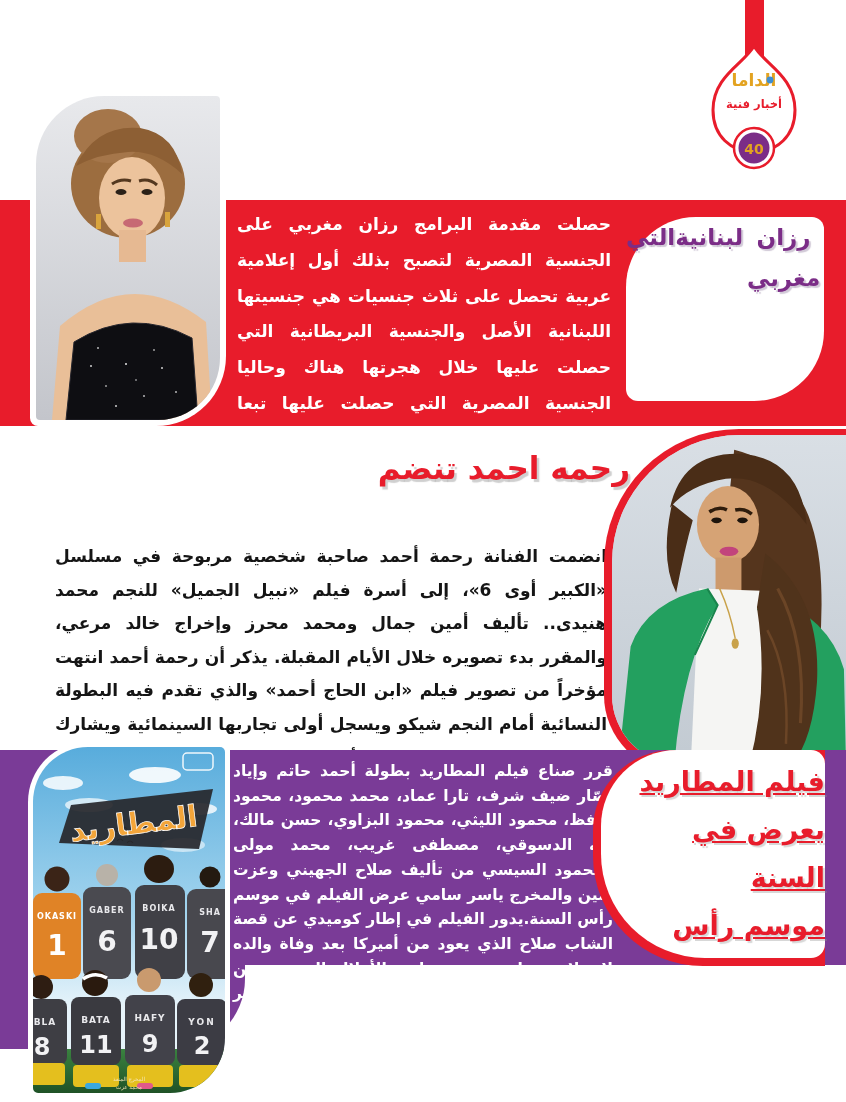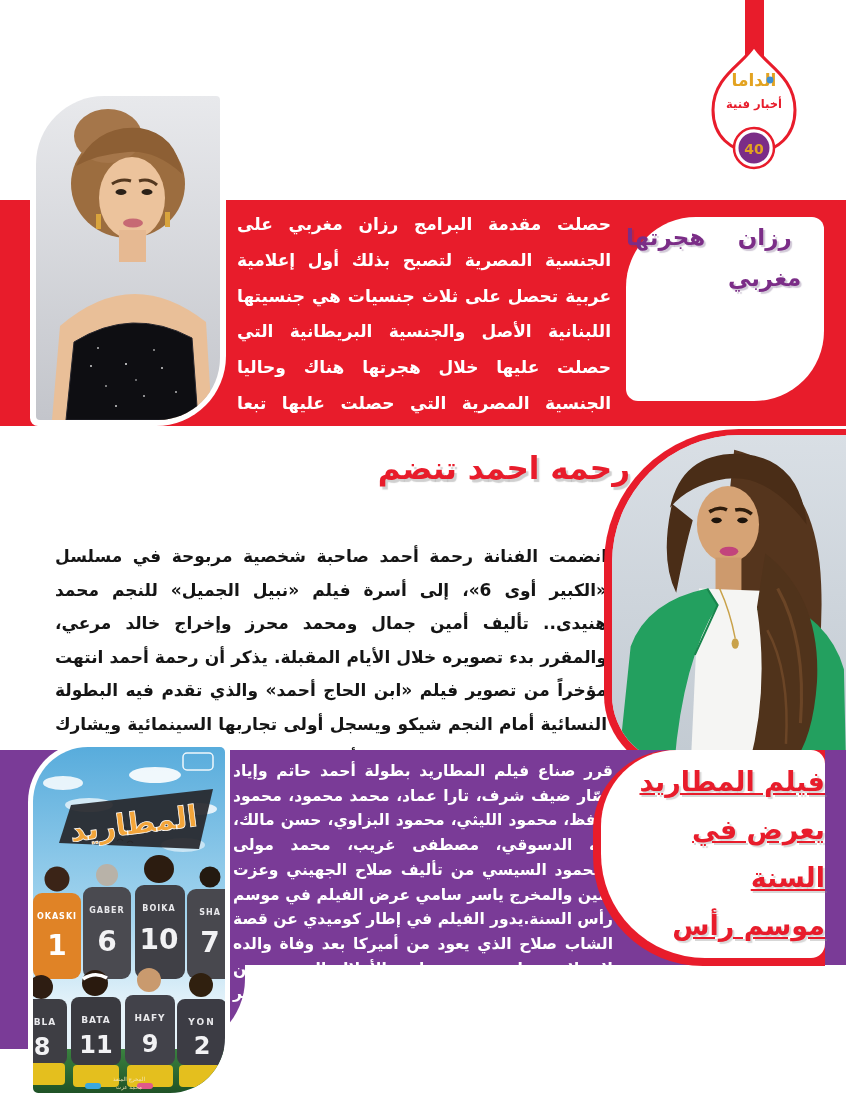--- a/index.html
+++ b/index.html
@@ -111,21 +111,22 @@
             <circle cx="100" cy="284" r="1" opacity=".5"></circle>
         </g>
       </svg>
     </div>
   </div>
 
   <div class="body1">حصلت مقدمة البرامج رزان مغربي على الجنسية المصرية لتصبح بذلك أول إعلامية عربية تحصل على ثلاث جنسيات هي جنسيتها اللبنانية الأصل والجنسية البريطانية التي حصلت عليها خلال هجرتها هناك وحاليا الجنسية المصرية التي حصلت عليها تبعا لزوجها الحالي الذي تقيم معه منذ سنوات في مصر وانجبا ابنهما الوحيد.</div>
 
   <div class="hbox1">
     <div>رزان مغربي</div>
-    <div>هجرتها</div>
+    <div>لبنانية</div>
+    <div>التي</div>
   </div>
 
   <div class="h2wrap">
     <div class="h2line">رحمه احمد تنضم</div>
   </div>
 
   <div class="body2">انضمت الفنانة رحمة أحمد صاحبة شخصية مربوحة في مسلسل «الكبير أوى 6»، إلى أسرة فيلم «نبيل الجميل» للنجم محمد هنيدى..  تأليف أمين جمال ومحمد محرز وإخراج خالد مرعي، والمقرر بدء تصويره خلال الأيام المقبلة. يذكر أن رحمة أحمد انتهت مؤخراً من تصوير فيلم «ابن الحاج أحمد» والذي تقدم فيه البطولة النسائية أمام النجم شيكو ويسجل أولى تجاربها السينمائية ويشارك في بطولته سيد رجب، رحمة أحمد، مصطفى غريب، عايدة رياض، الطفل منذر مهران وآخرين، وهو فكرة عمرو سلامة، سيناريو وحوار محمد المحمدي وأحمد محيي، وتدور أحداثه في إطار كوميدي اجتماعي.</div>
 
   <div class="p2red"></div>
   <div class="photo-card-2">

